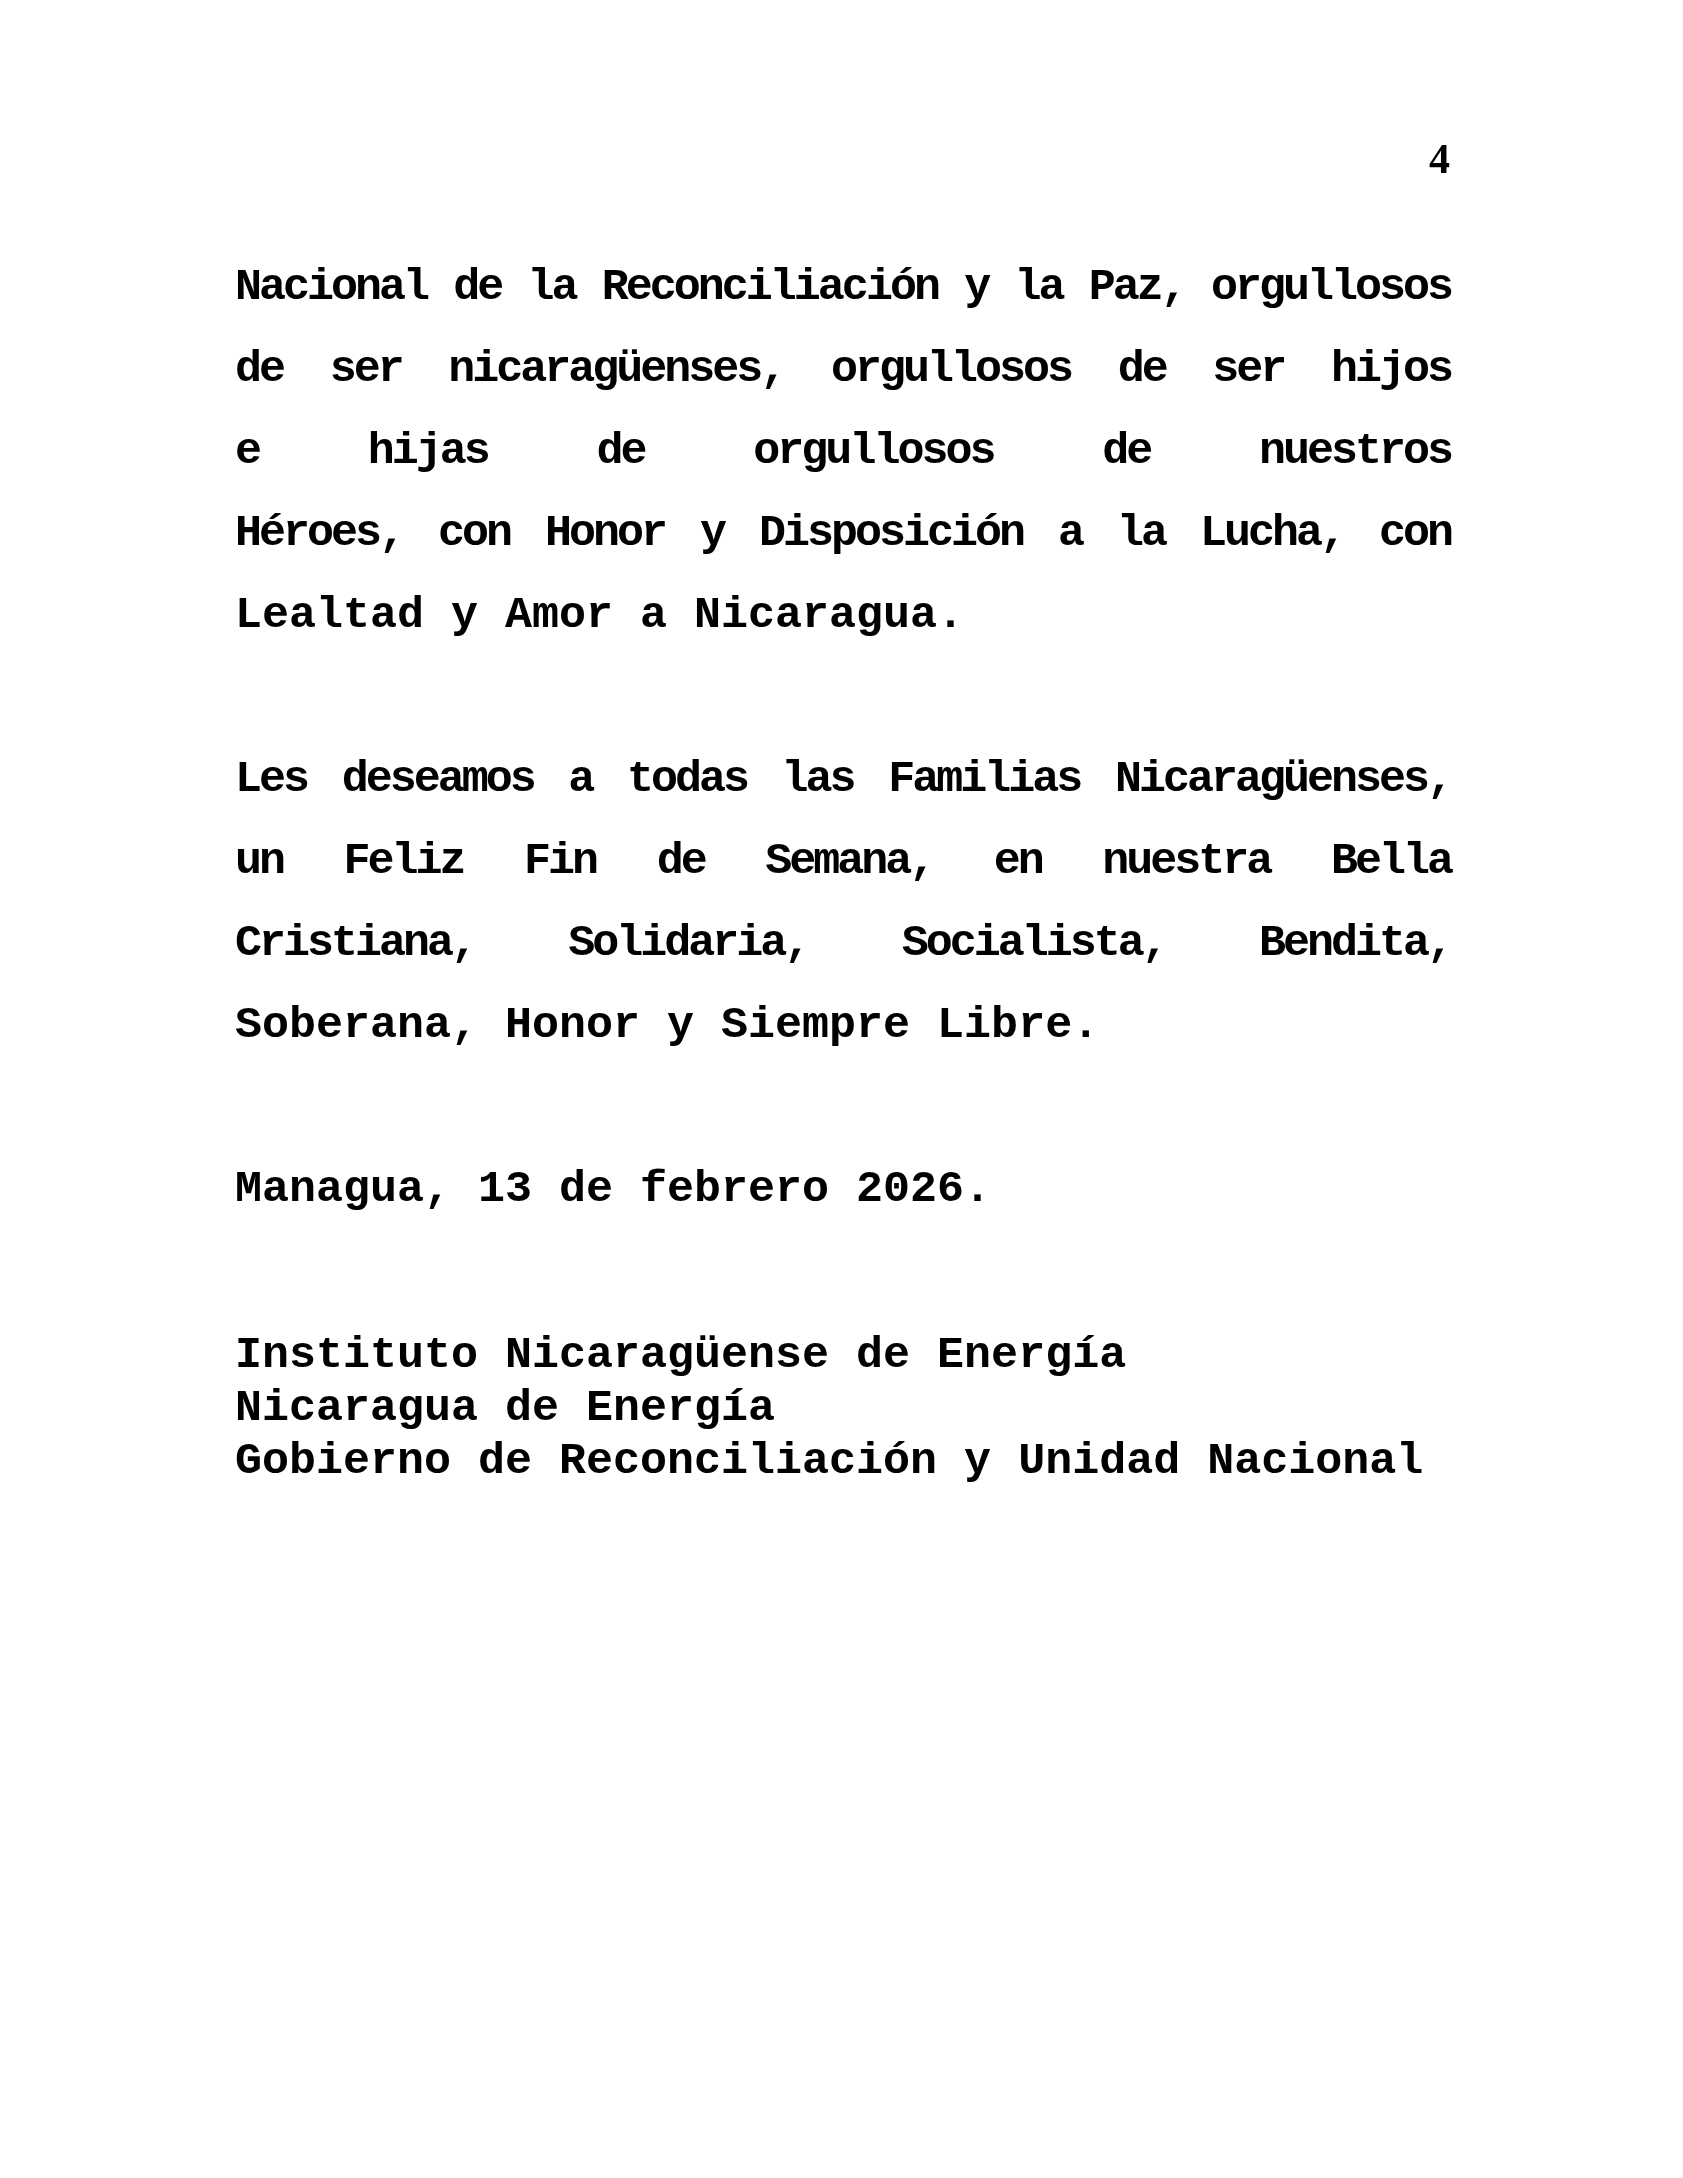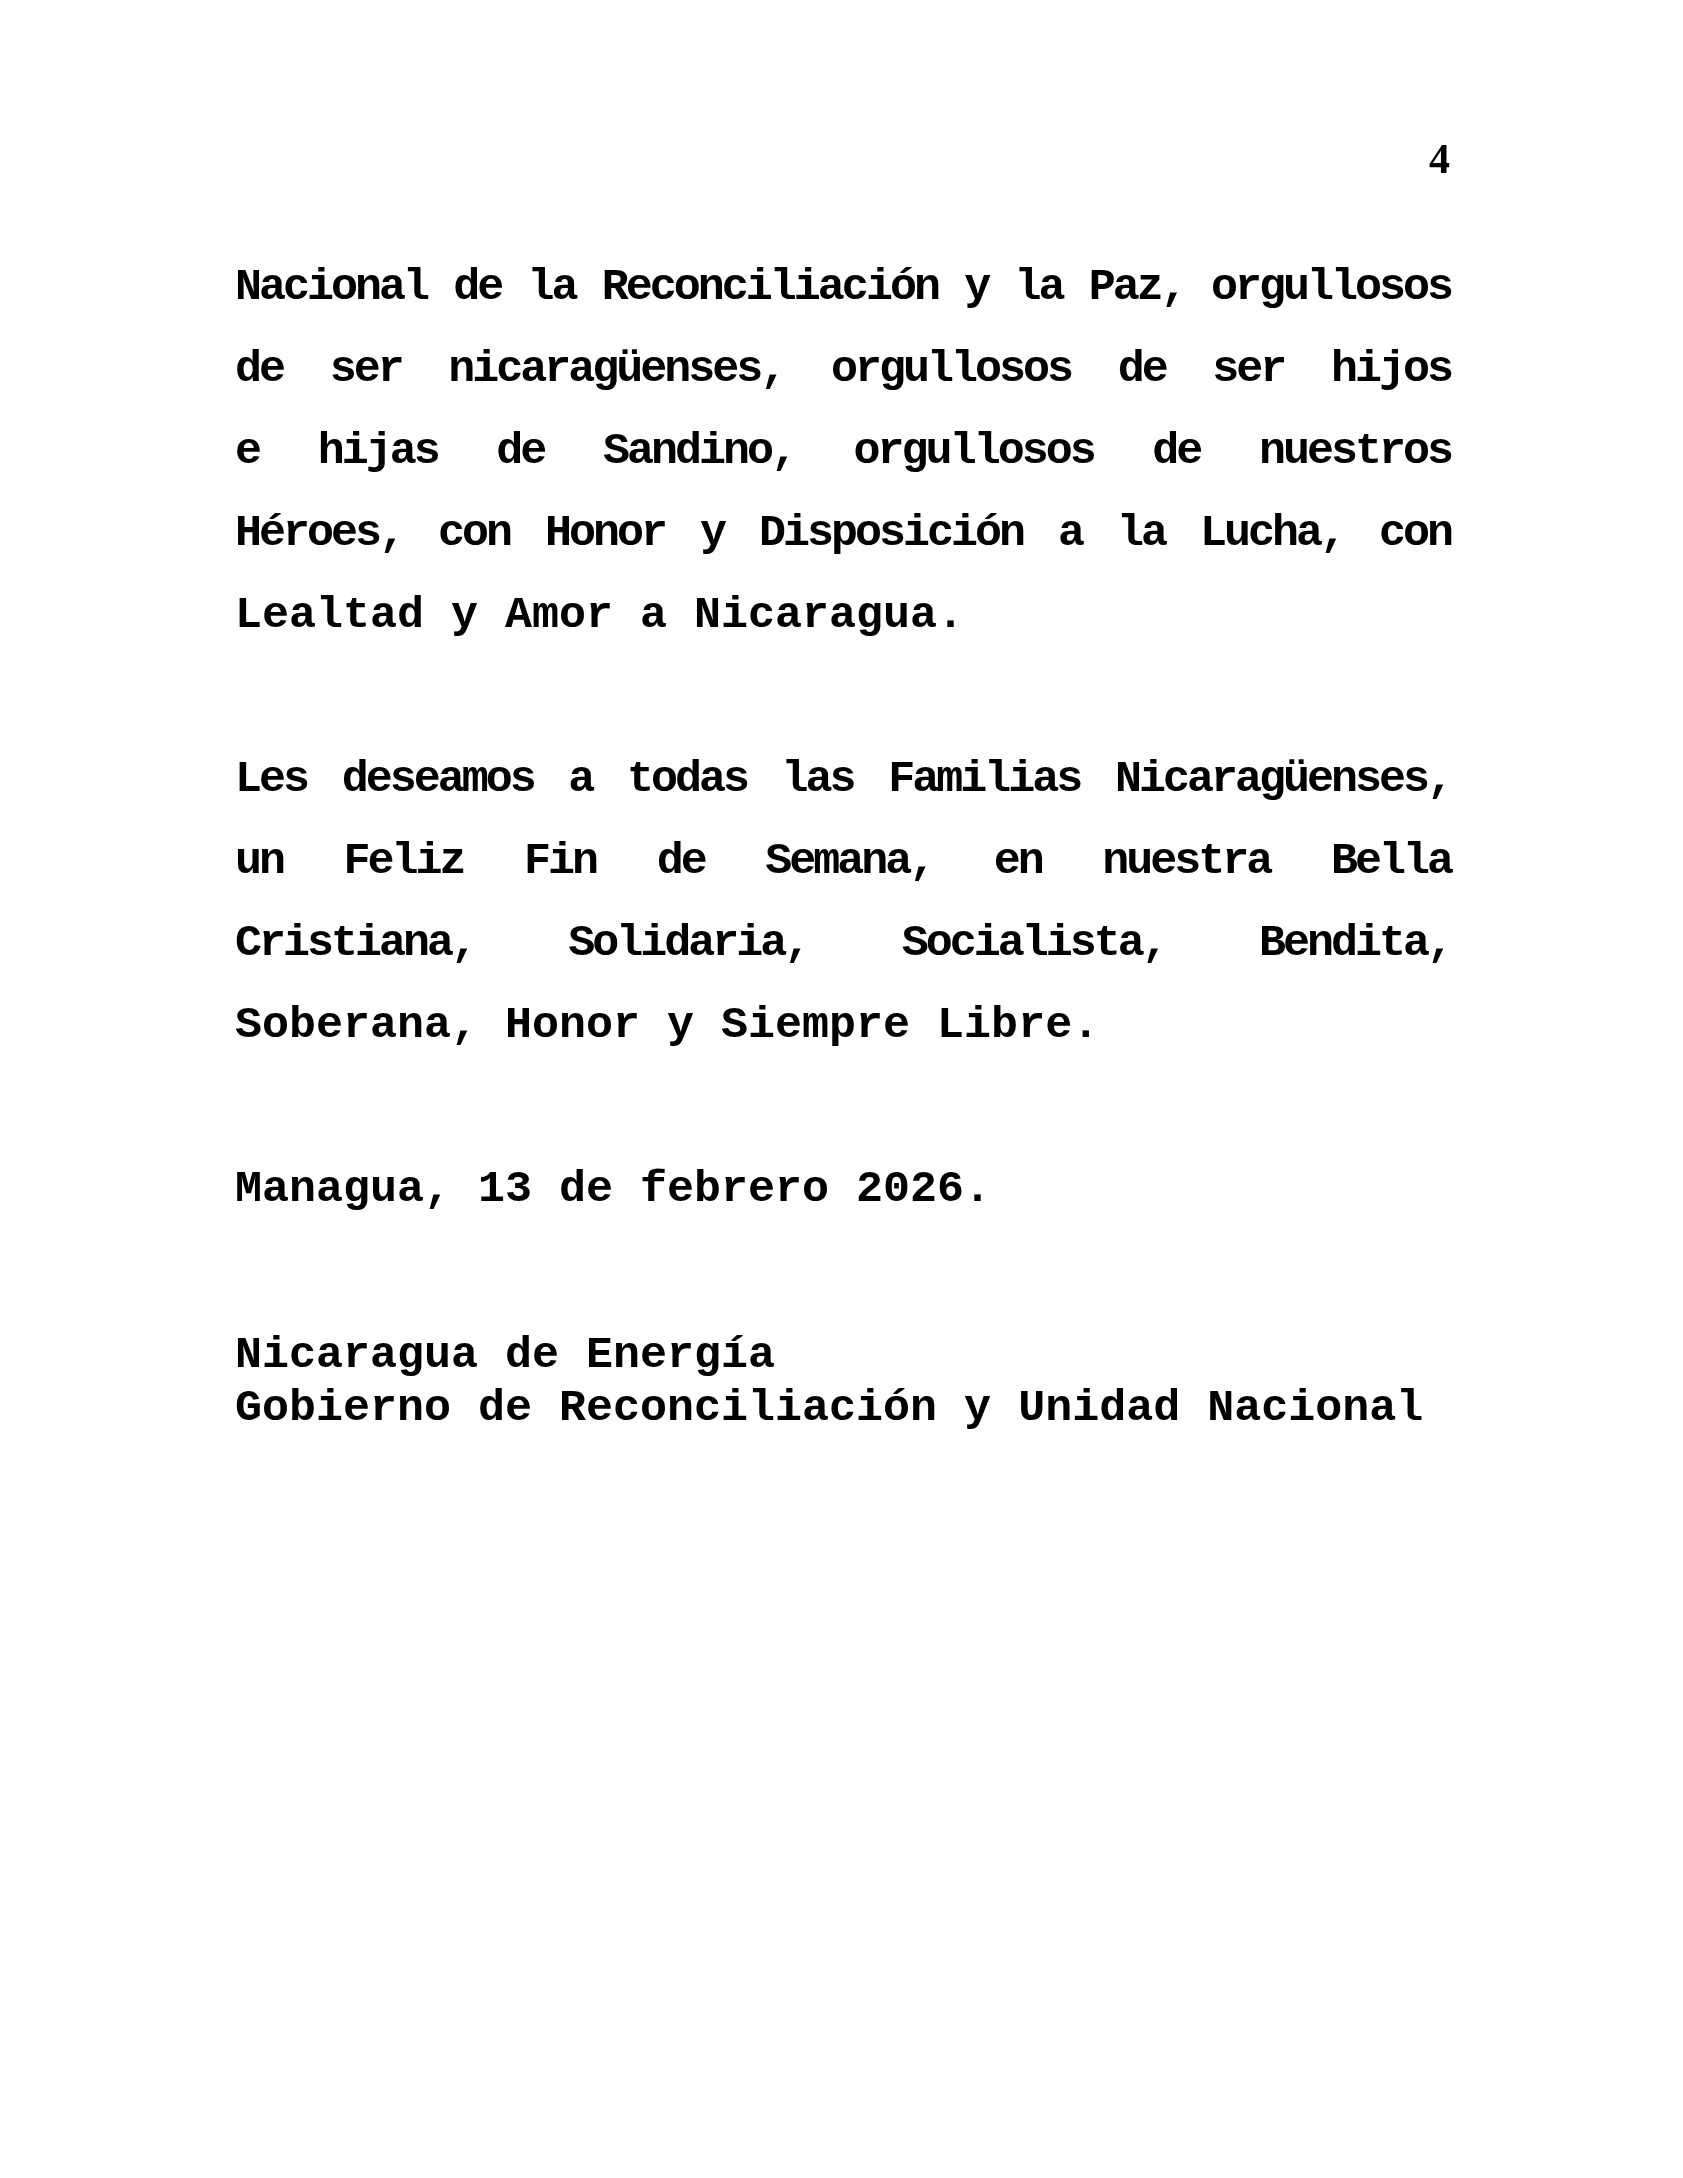--- a/index.html
+++ b/index.html
@@ -59,35 +59,36 @@
 </head>
 <body>
 
 <div class="page">
   <div class="page-number">4</div>
 
   <div class="content">
     <div id="paragraphs">
         <div class="line justified"><span>Nacional</span><span>de</span><span>la</span><span>Reconciliación</span><span>y</span><span>la</span><span>Paz,</span><span>orgullosos</span></div>
         <div class="line justified"><span>de</span><span>ser</span><span>nicaragüenses,</span><span>orgullosos</span><span>de</span><span>ser</span><span>hijos</span></div>
-        <div class="line justified"><span>e</span><span>hijas</span><span>de</span><span>Sandino,</span><span>orgullosos</span><span>de</span><span>nuestros</span></div>
+        <div class="line justified"><span>e</span><span>hijas</span><span>de</span><span>orgullosos</span><span>de</span><span>nuestros</span></div>
         <div class="line justified"><span>Héroes,</span><span>con</span><span>Honor</span><span>y</span><span>Disposición</span><span>a</span><span>la</span><span>Lucha,</span><span>con</span></div>
         <div class="line">Lealtad y Amor a Nicaragua.</div>
         <div class="spacer"></div>
         <div class="line justified"><span>Les</span><span>deseamos</span><span>a</span><span>todas</span><span>las</span><span>Familias</span><span>Nicaragüenses,</span></div>
         <div class="line justified"><span>un</span><span>Feliz</span><span>Fin</span><span>de</span><span>Semana,</span><span>en</span><span>nuestra</span><span>Bella</span></div>
         <div class="line justified"><span>Cristiana,</span><span>Solidaria,</span><span>Socialista,</span><span>Bendita,</span></div>
         <div class="line">Soberana, Honor y Siempre Libre.</div>
       </div>
 
     <div class="spacer"></div>
 
     <div class="line dateline">Managua, 13 de febrero 2026.</div>
 
     <div class="spacer-sig"></div>
 
     <div id="signature" class="signature">
+        <div class="line">Instituto Nicaragüense de Energía</div>
         <div class="line">Nicaragua de Energía</div>
         <div class="line">Gobierno de Reconciliación y Unidad Nacional</div>
       </div>
   </div>
 </div>
 
 
 </body></html>

